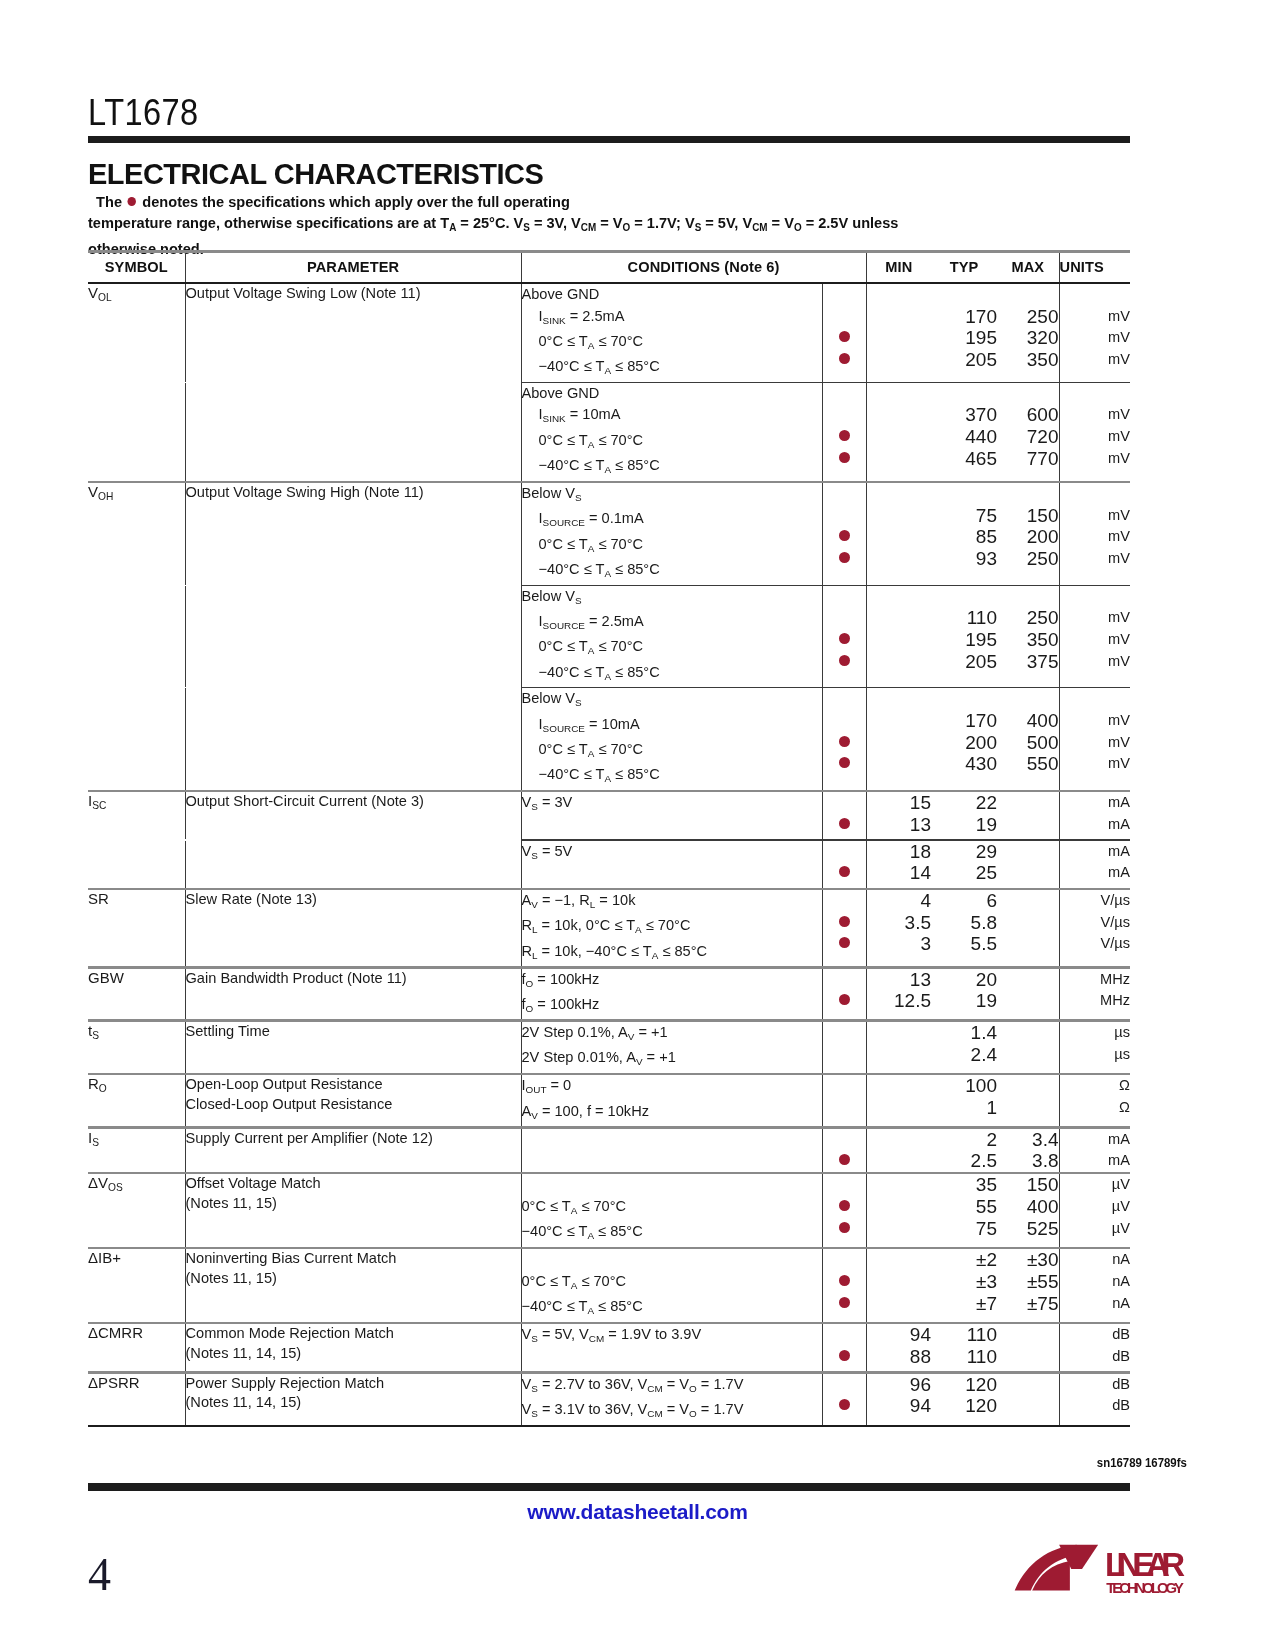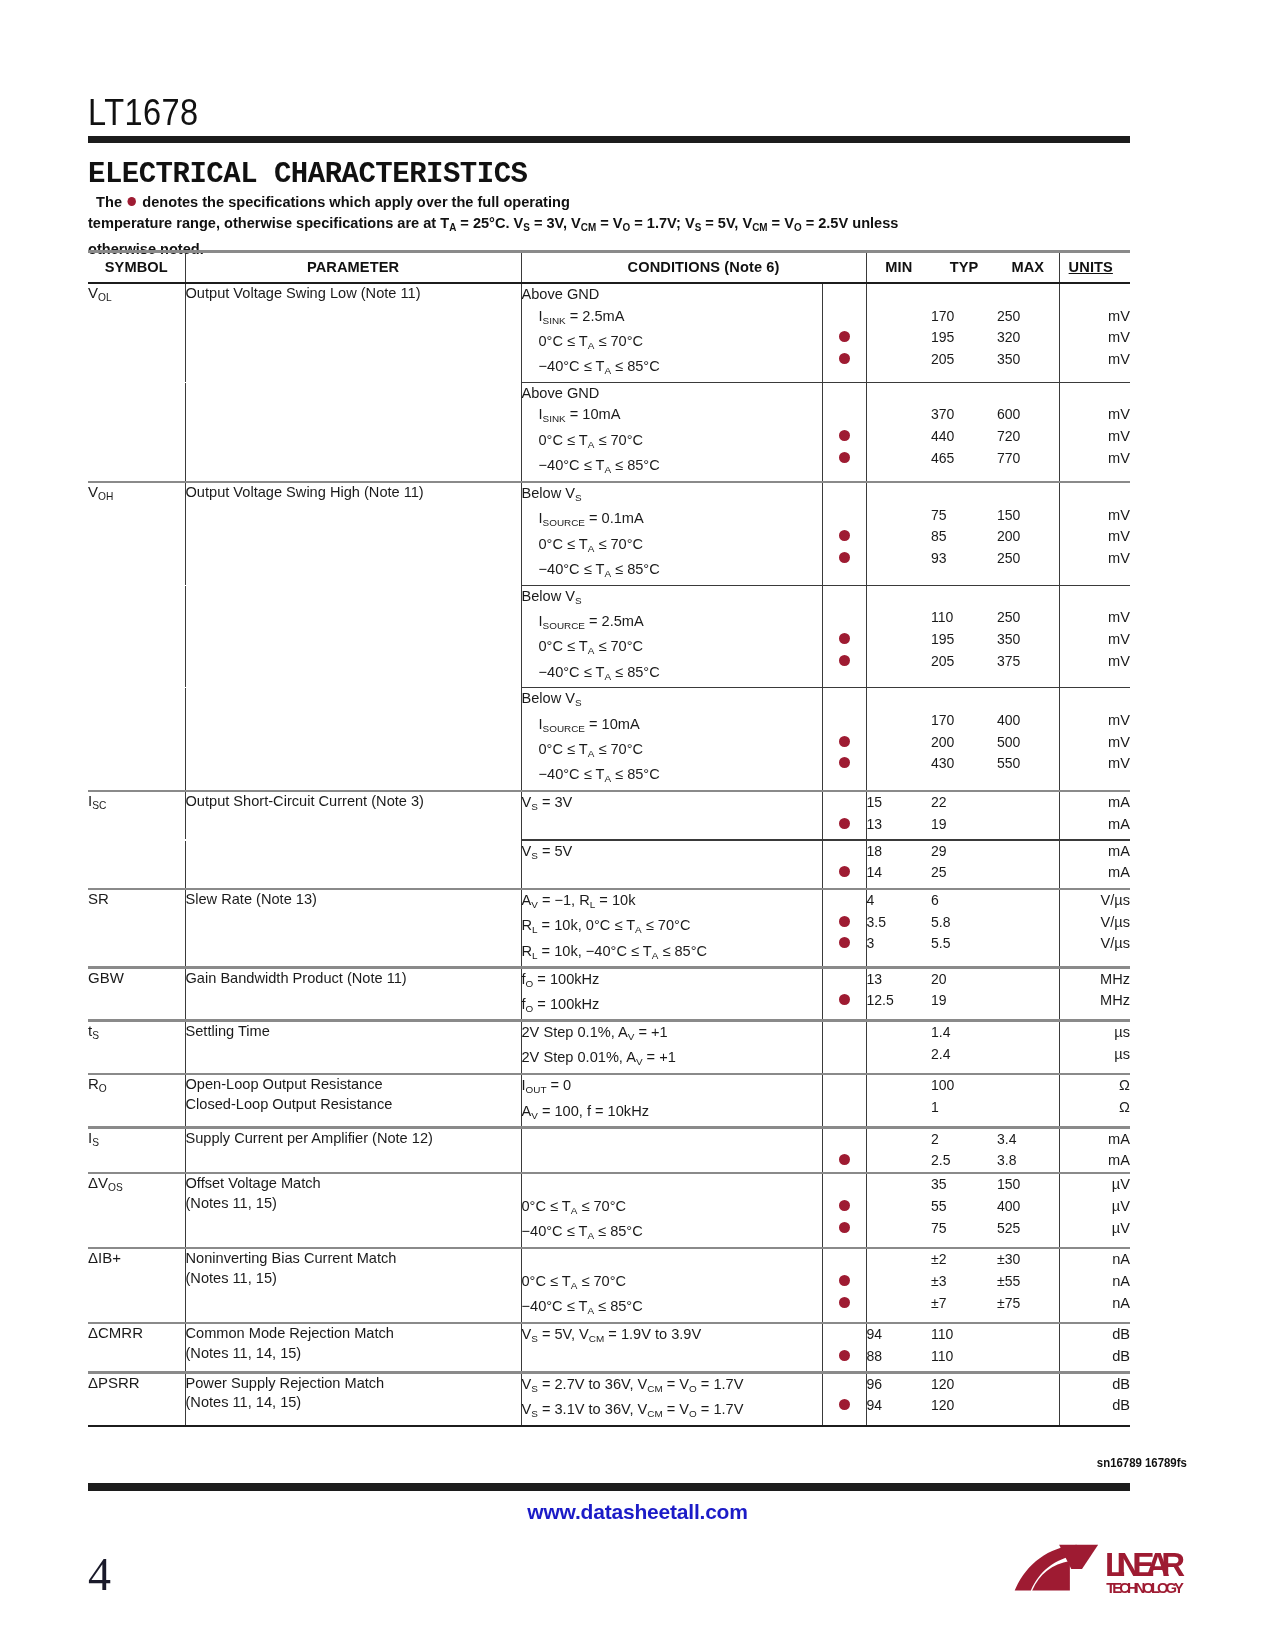--- a/index.html
+++ b/index.html
@@ -22,21 +22,21 @@
   }
   .rule-thick{
     position:absolute;left:88px;top:136px;width:1042px;height:7px;background:#1c1c1c;
   }
 
   
   .sec-wrap{position:absolute;left:88px;top:158px;width:1045px;}
   .sec-title{
     display:inline;
     font-size:29px;font-weight:700;letter-spacing:-0.5px;
-    font-family:Liberation Mono, monospace;
+    font-family:Liberation Sans, sans-serif;
     font-stretch:condensed;
     color:#111;
     transform:scaleX(0.95);
   }
   .sec-note{
     font-size:15.5px;font-weight:700;color:#111;line-height:21px;
     transform:scaleX(0.94);transform-origin:left top;
     display:block;
   }
   .sec-note .dot{
@@ -55,21 +55,21 @@
 
   .hdr-top{height:3px;}
   .hdr-top td{background:#8a8a8a;height:3px;padding:0;}
 
   tr.headrow th{
     font-size:14.6px;font-weight:700;color:#111;
     padding:6px 0 7px 0;text-align:center;
     letter-spacing:0.1px;
   }
   tr.headrow th.c{text-align:center;}
-  tr.headrow th.r{text-align:center;text-decoration:underline;}
+  tr.headrow th.r{text-align:left;}
 
   .hdr-bot td{background:#1c1c1c;height:2px;padding:0;}
 
   
   col.c-sym{width:97px;}
   col.c-par{width:336px;}
   col.c-con{width:301px;}
   col.c-dot{width:44px;}
   col.c-min{width:65px;}
   col.c-typ{width:66px;}
@@ -81,21 +81,21 @@
 
   .grp{ }
   .grp > td{padding-top:0;padding-bottom:0;}
 
   .sym{padding-left:1px;padding-top:7px;font-size:15px;}
   .par{padding-left:12px;padding-top:7px;font-size:14.6px;line-height:19.5px;}
   .con{padding-left:12px;padding-top:7px;font-size:14.6px;line-height:21.6px;}
   .con .ind{padding-left:17px;display:block;}
   .con .pl{display:block;}
 
-  .numcol{font-size:14px;line-height:21.6px;text-align:left;padding-top:7px;}
+  .numcol{font-size:19px;line-height:21.6px;text-align:right;padding-top:7px;}
   .unicol{font-size:14.6px;line-height:21.6px;text-align:right;padding-right:8px;padding-top:7px;}
   .dotcol{text-align:center;padding-top:7px;line-height:21.6px;}
   .bdot{
     display:inline-block;width:11px;height:11px;border-radius:50%;
     background:#9e1b32;
   }
 
   .sep-thick td{background:#8a8a8a;height:2.6px;padding:0;line-height:0;font-size:0;}
   .sep-thin td{height:1.2px;padding:0;line-height:0;font-size:0;}
   .sep-thin td.ln{background:#3a3a3a;}

